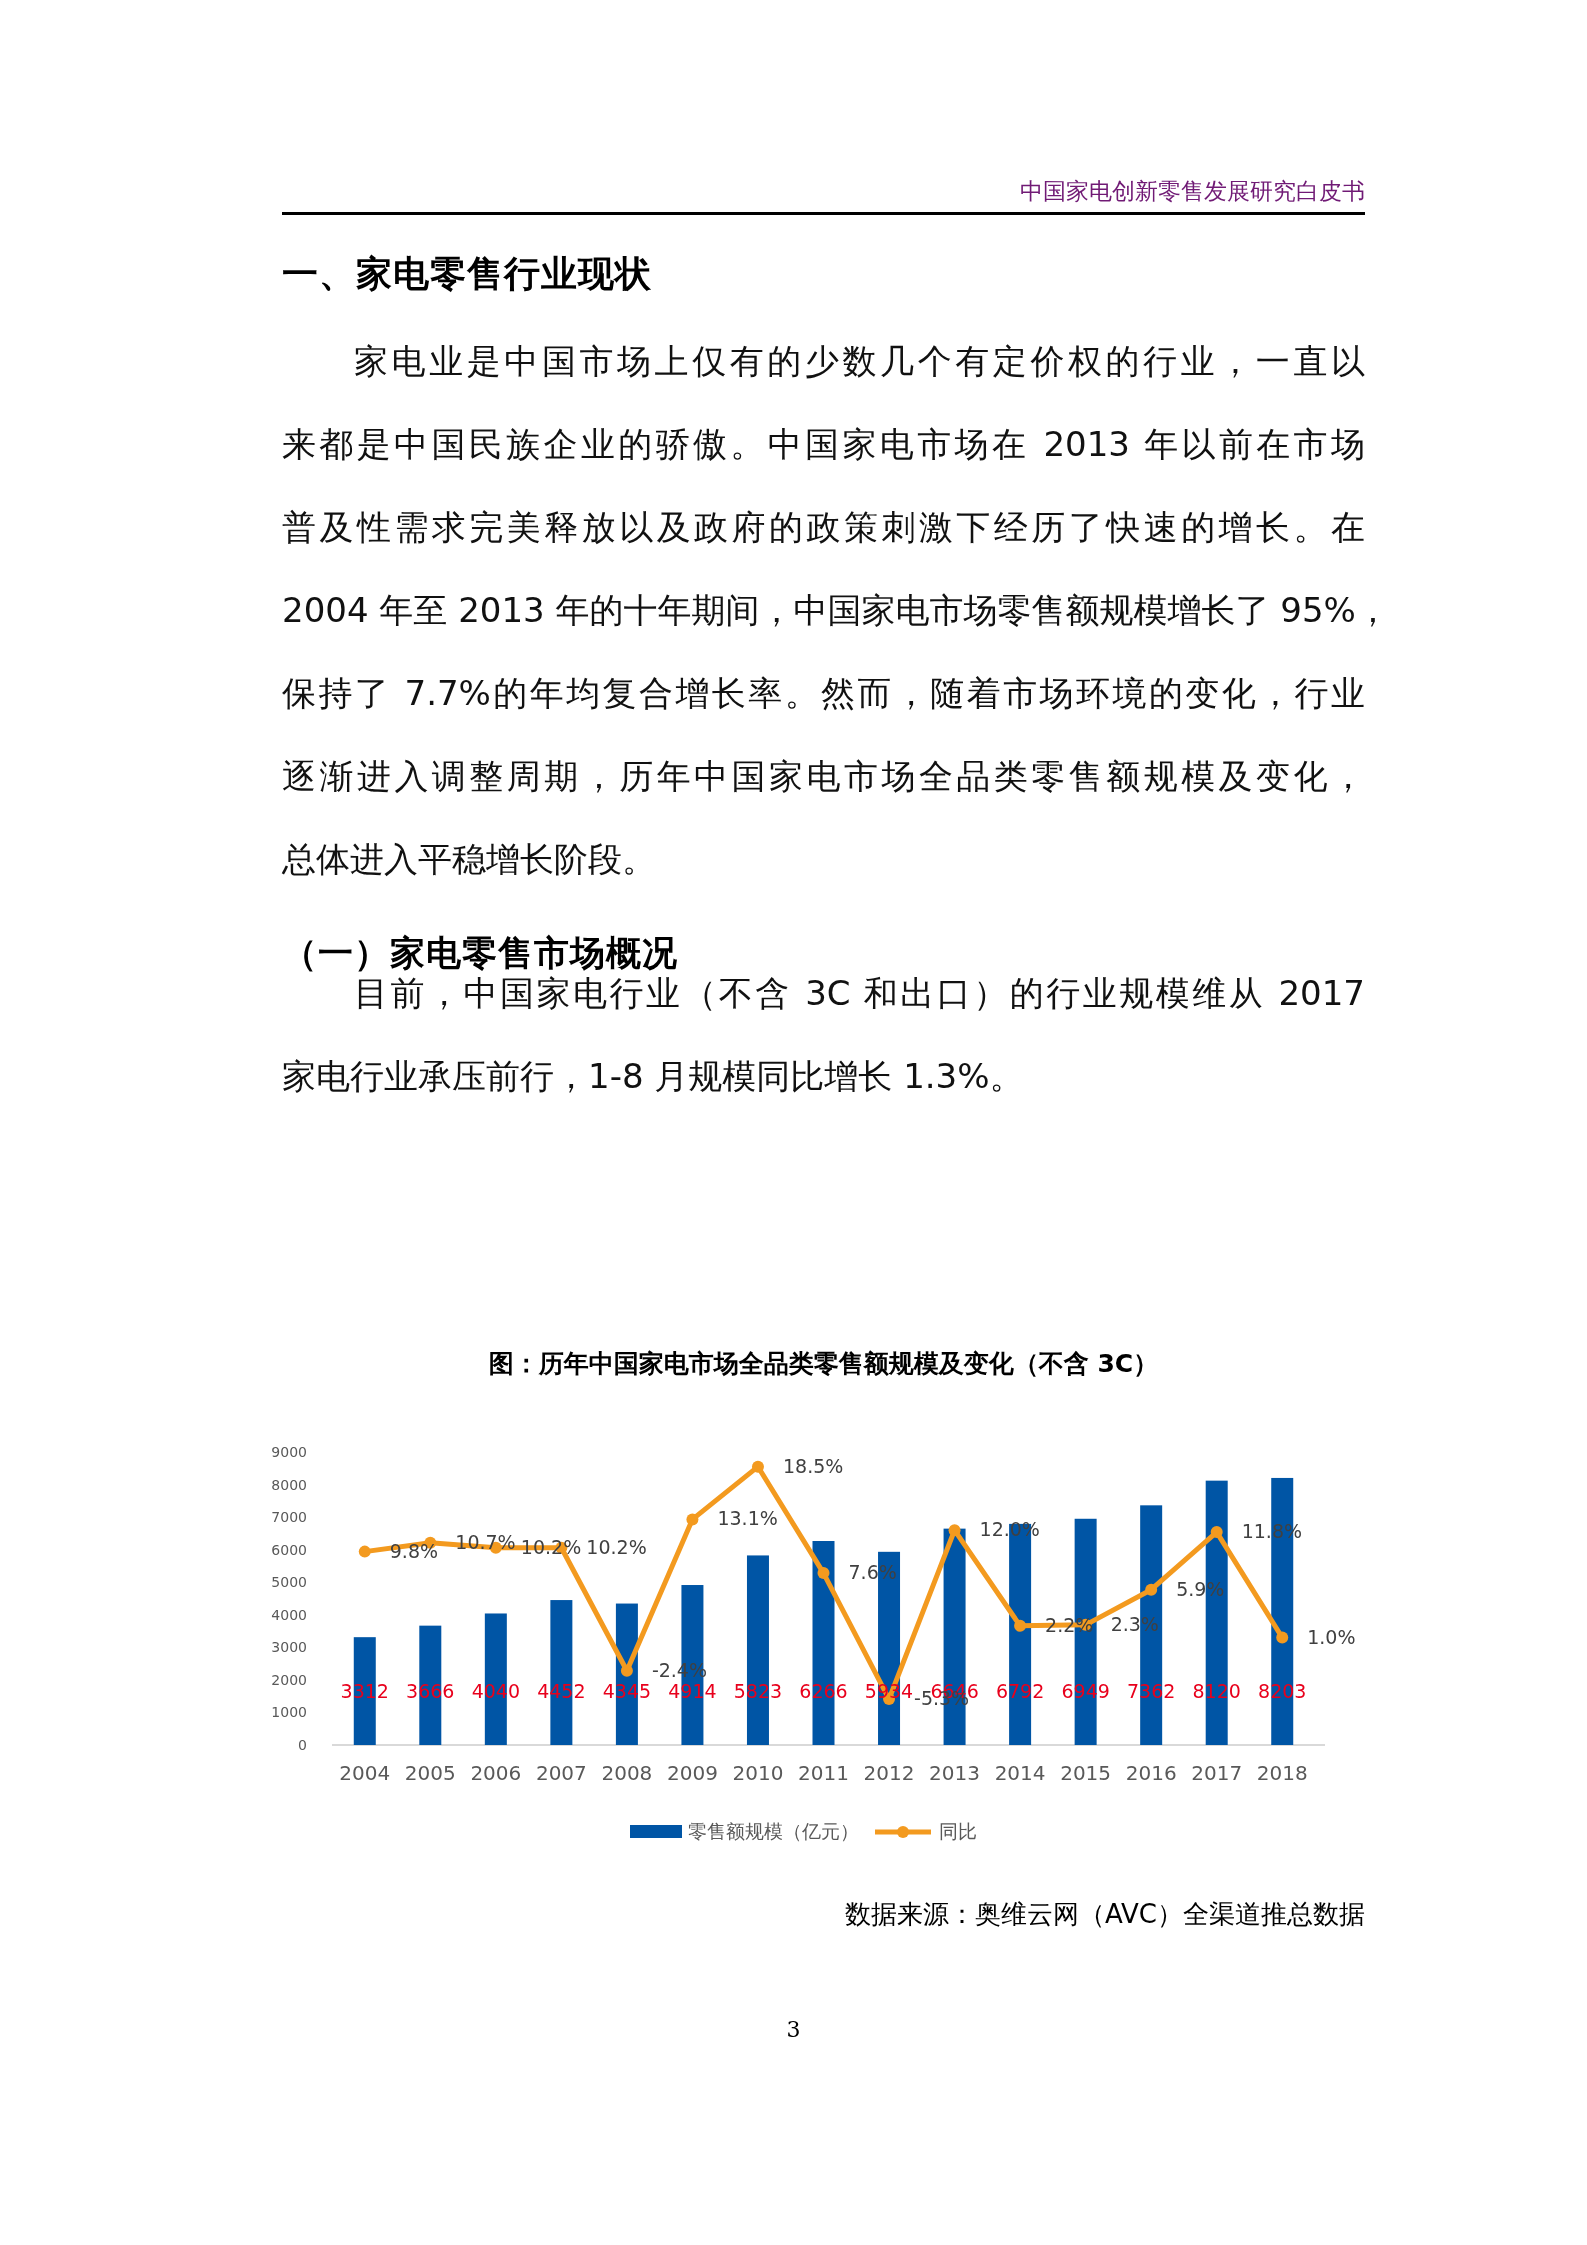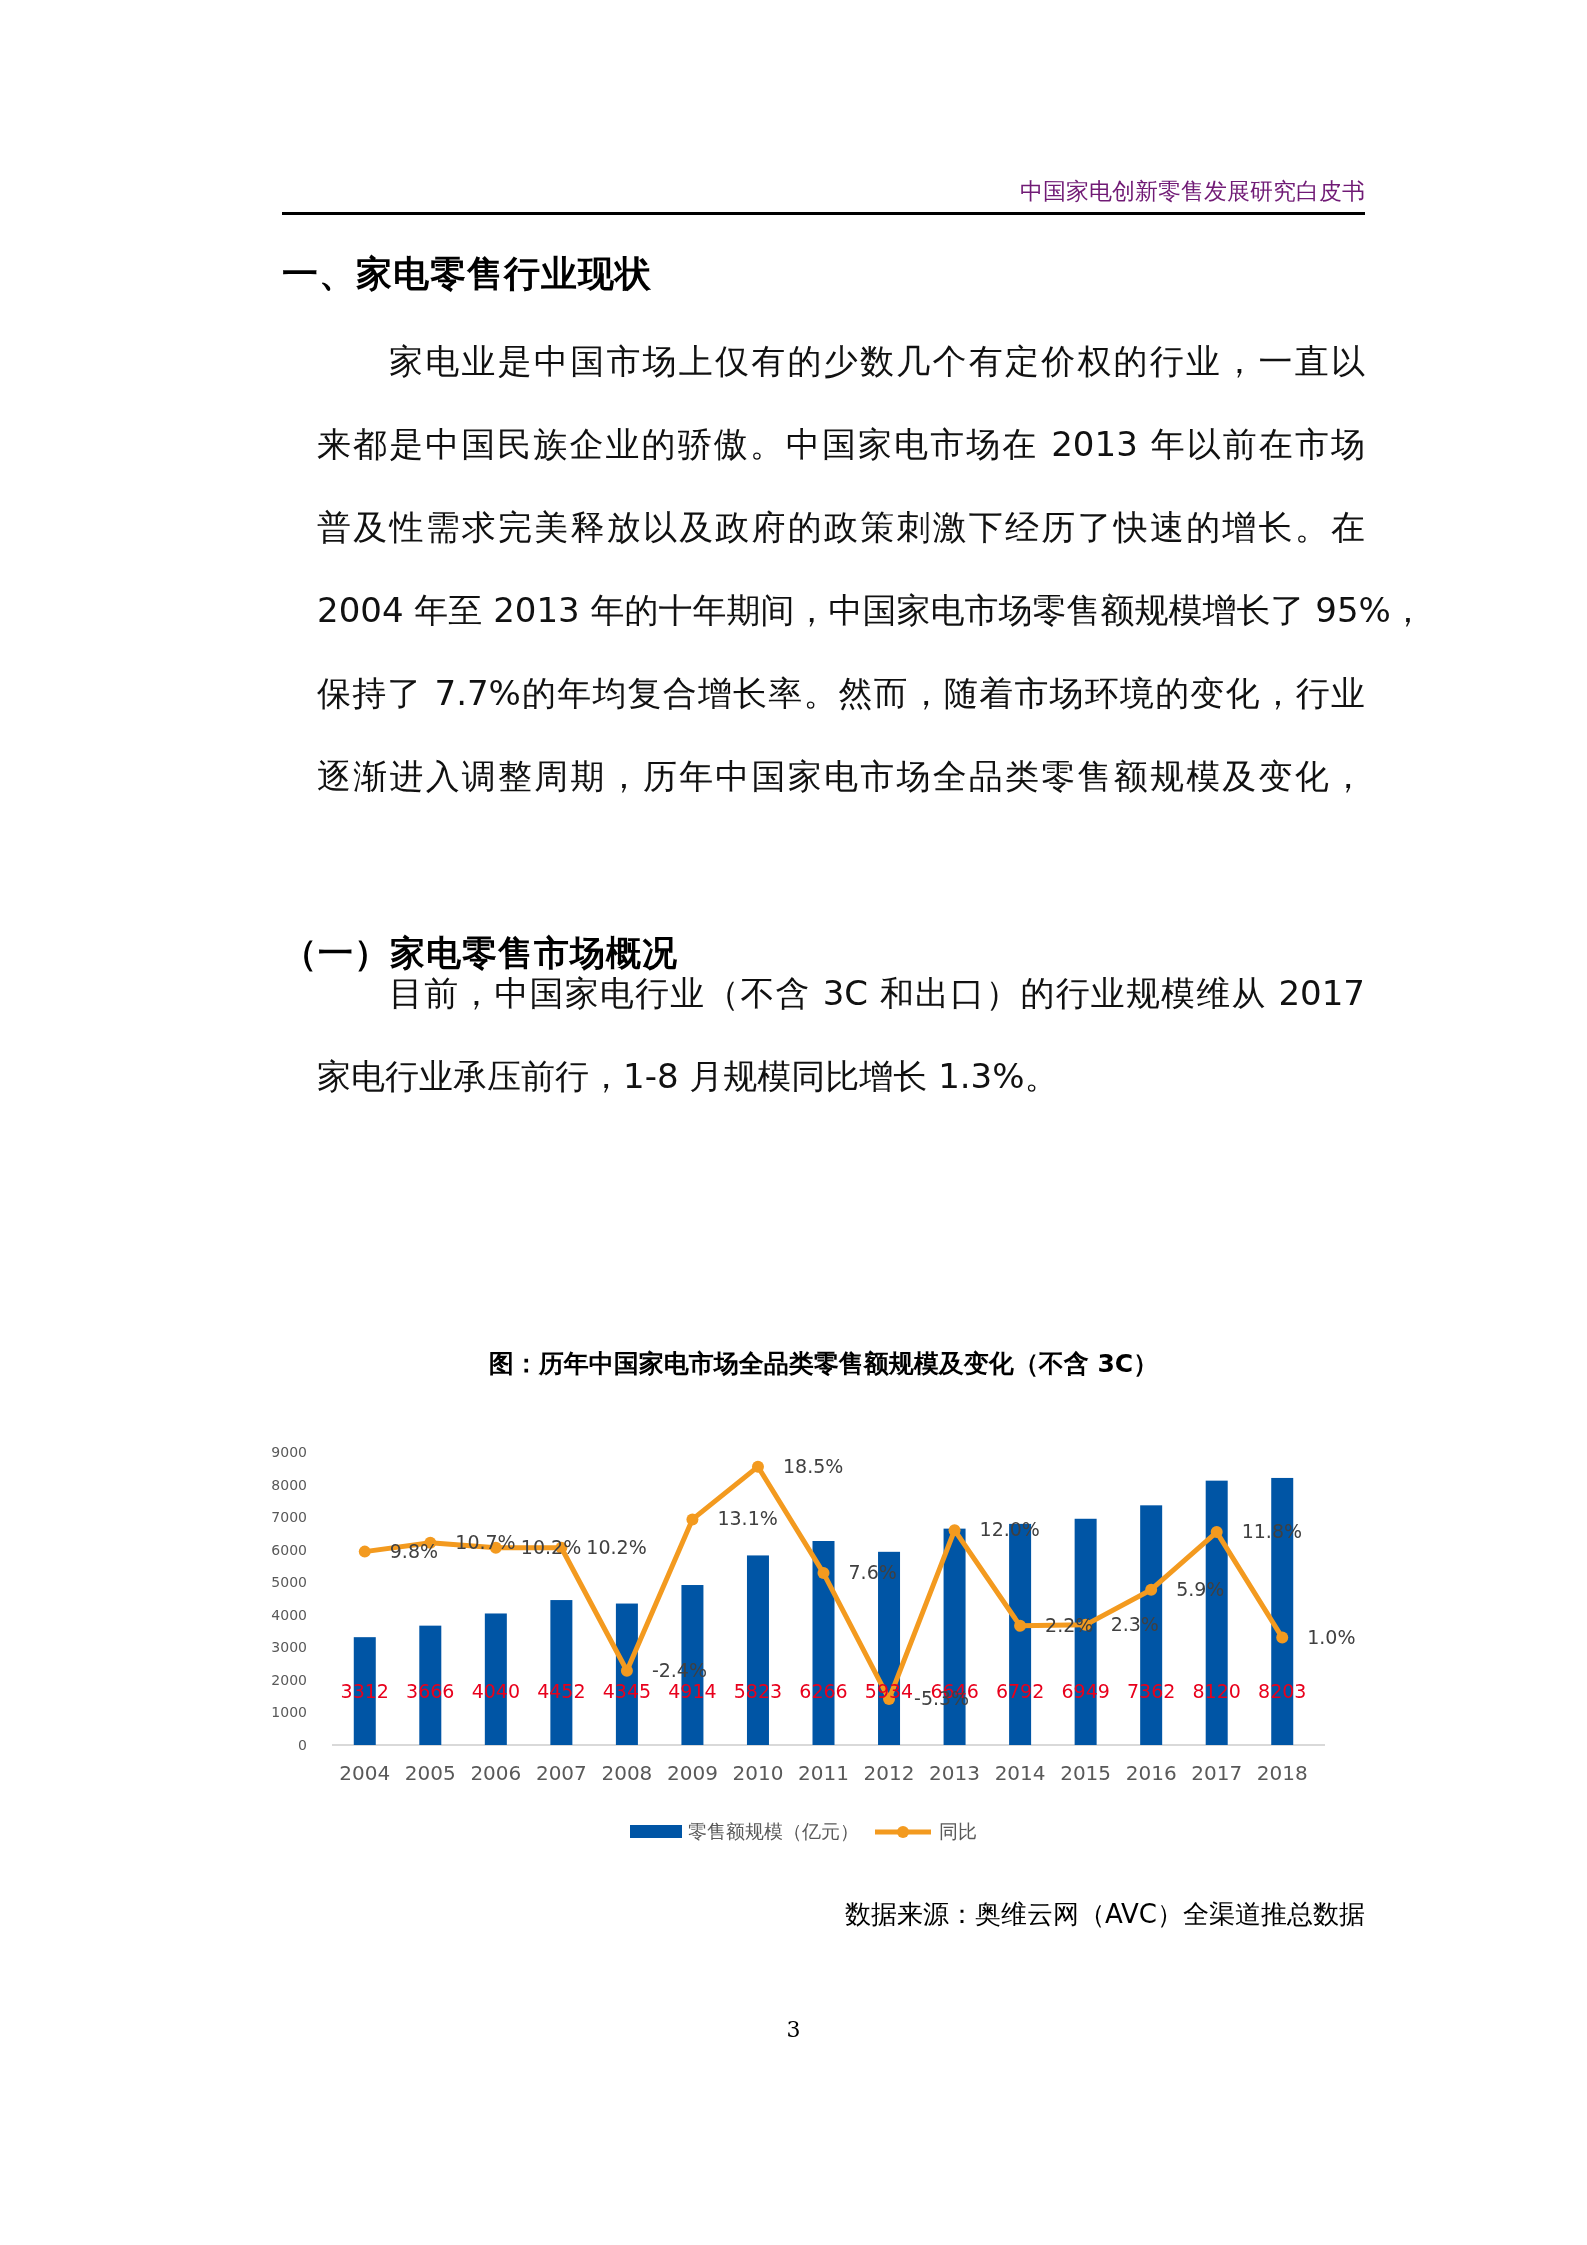--- a/index.html
+++ b/index.html
@@ -4,21 +4,21 @@
 <style>
   html, body { margin: 0; padding: 0; background: #ffffff; }
   body { width: 1587px; height: 2245px; position: relative; overflow: hidden;
          font-family: "DejaVu Sans", "Liberation Sans", sans-serif; color: #000; }
   .running-header { position: absolute; left: 282px; width: 1083px; top: 176px;
          text-align: right; font-family: "DejaVu Serif", serif; font-size: 23px; color: #701a75; }
   .header-rule { position: absolute; left: 282px; width: 1083px; top: 212px; height: 3px; background: #000; }
   .h1 { position: absolute; left: 282px; top: 250px; font-size: 36px; font-weight: bold; letter-spacing: 1px; }
   .h2 { position: absolute; left: 282px; top: 930px; font-size: 35px; font-weight: bold; letter-spacing: 1px; }
   .para { position: absolute; left: 282px; width: 1083px; font-size: 34px; line-height: 83px; color: #111; }
-  .para .line { display: block; white-space: nowrap; text-align: justify; text-align-last: justify; height: 83px; margin-left: 35px; }
+  .para .line { display: block; white-space: nowrap; text-align: justify; text-align-last: justify; height: 83px; }
   .para .line.last { text-align-last: left; }
   .para .line.indent { padding-left: 72px; }
   .p1 { top: 320px; }
   .p2 { top: 952px; }
   .fig-title { position: absolute; left: 282px; width: 1083px; top: 1347px; text-align: center;
          font-size: 25px; font-weight: bold; }
   .chart { position: absolute; left: 255px; top: 1428px; width: 1140px; height: 440px; }
   .source { position: absolute; left: 282px; width: 1083px; top: 1897px; text-align: right;
          font-size: 26px; font-weight: normal; }
   .page-num { position: absolute; left: 0; width: 1587px; top: 2017px; text-align: center;
@@ -33,20 +33,21 @@
 
 <div class="h1">一、家电零售行业现状</div>
 
 <div class="para p1">
   <span class="line indent">家电业是中国市场上仅有的少数几个有定价权的行业，一直以</span>
   <span class="line">来都是中国民族企业的骄傲。中国家电市场在 2013 年以前在市场</span>
   <span class="line">普及性需求完美释放以及政府的政策刺激下经历了快速的增长。在</span>
   <span class="line">2004 年至 2013 年的十年期间，中国家电市场零售额规模增长了 95%，</span>
   <span class="line">保持了 7.7%的年均复合增长率。然而，随着市场环境的变化，行业</span>
   <span class="line">逐渐进入调整周期，历年中国家电市场全品类零售额规模及变化，</span>
+  <span class="line last">总体进入平稳增长阶段。</span>
 </div>
 
 <div class="h2">（一）家电零售市场概况</div>
 
 <div class="para p2">
   <span class="line indent">目前，中国家电行业（不含 3C 和出口）的行业规模维从 2017</span>
   <span class="line last">家电行业承压前行，1-8 月规模同比增长 1.3%。</span>
 </div>
 
 <div class="fig-title">图：历年中国家电市场全品类零售额规模及变化（不含 3C）</div>

